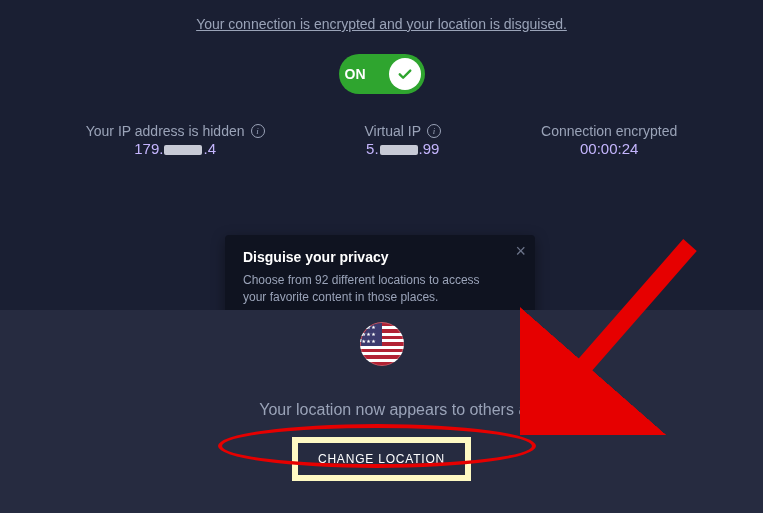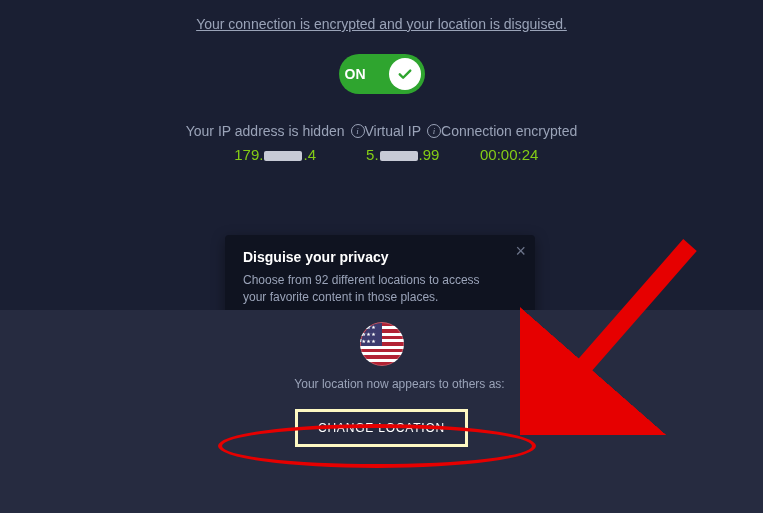--- a/index.html
+++ b/index.html
@@ -57,36 +57,36 @@
     border-radius: 50%;
     position: absolute;
     right: 4px;
     display: flex;
     align-items: center;
     justify-content: center;
   }
   .stats {
     display: flex;
     justify-content: center;
+    gap: 100px;
     margin-top: 28px;
   }
   .stat {
     text-align: center;
   }
   .stat-label {
     font-size: 14px;
     color: #9aa3b8;
     display: inline-flex;
     align-items: center;
     gap: 6px;
   }
   .stat-value {
     font-size: 15px;
-    color: #84cc16;
-    margin-top: 6px;
+    color: #c4b5fd;
   }
   .info-icon {
     display: inline-flex;
     width: 14px;
     height: 14px;
     border: 1.3px solid #9aa3b8;
     border-radius: 50%;
     align-items: center;
     justify-content: center;
     font-size: 9px;
@@ -180,36 +180,36 @@
     content: "★ ★ ★\A★ ★ ★\A★ ★ ★";
     white-space: pre;
     position: absolute;
     top: 1px; left: 1px;
     font-size: 5px;
     color: #fff;
     line-height: 7px;
     letter-spacing: -0.5px;
   }
   .loc-label {
-    font-size: 12px;
-    color: #9aa3b8;
-    margin-top: 6px;
+    font-size: 16px;
+    color: #9aa3b8;
+    margin-top: 30px;
     padding-left: 36px;
   }
   .loc-value {
     font-size: 18px;
     color: #fff;
     margin-top: 14px;
     display: inline-block;
     position: relative;
   }
   .change-btn {
     margin-top: 18px;
     display: inline-block;
-    border: 3px solid #fef9c3;
+    border: 6px solid #fef9c3;
     padding: 9px 20px;
     font-size: 12px;
     letter-spacing: 0.8px;
     color: #fff;
     cursor: pointer;
     background: transparent;
   }
   .annot-ellipse {
     position: absolute;
     left: 218px;

